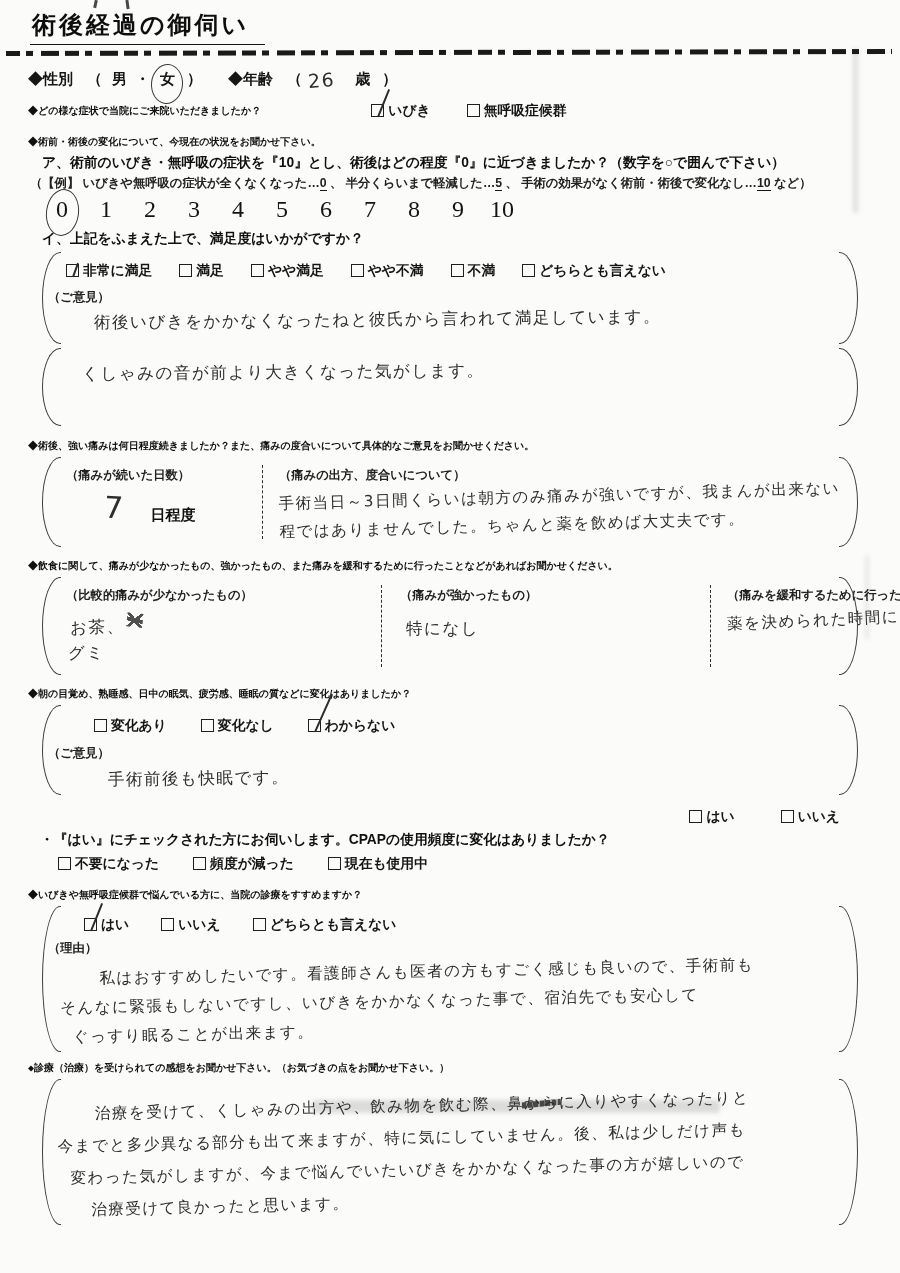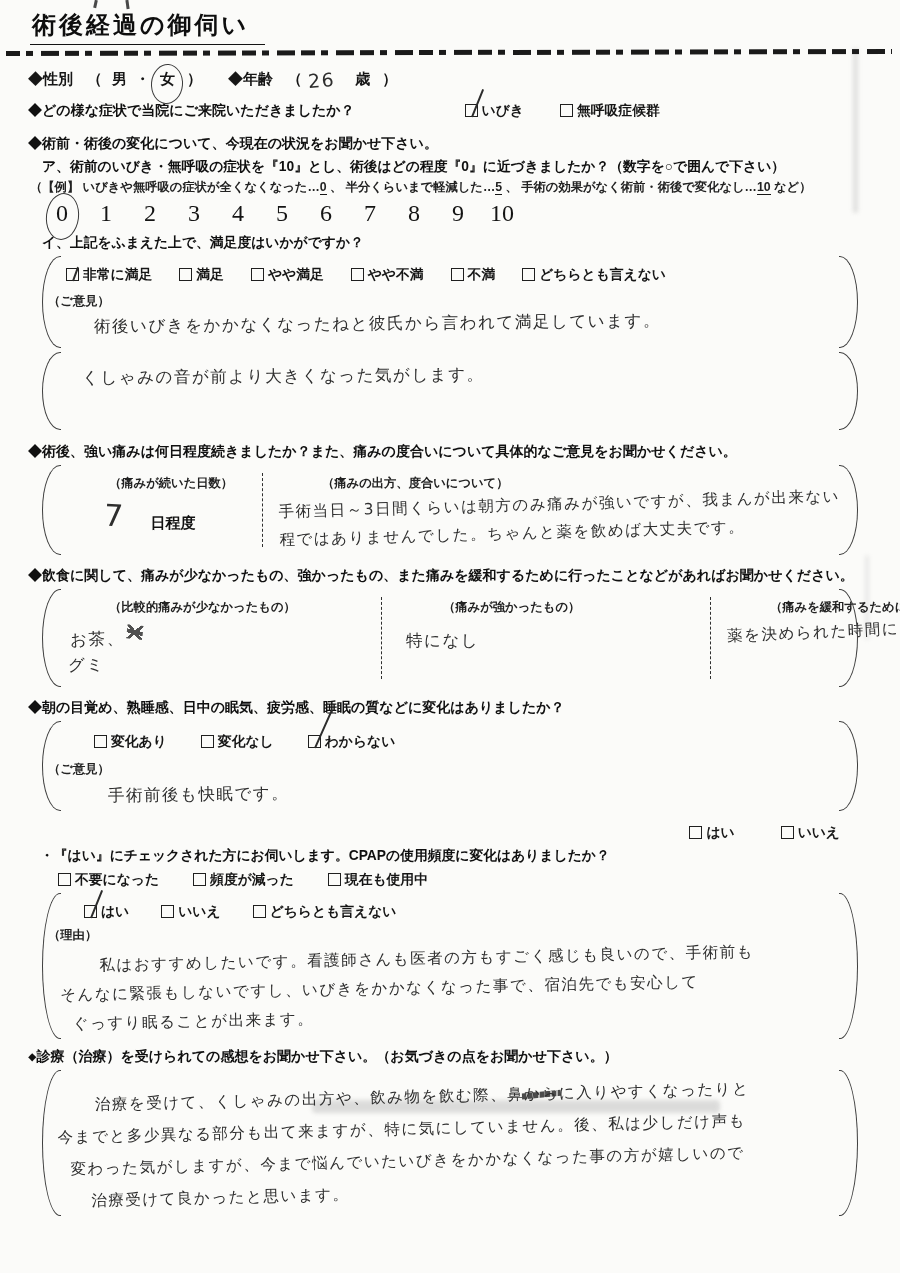--- a/index.html
+++ b/index.html
@@ -25,23 +25,23 @@
   }
   .dashrule{
     height:4.5px;margin:5px 8px 0 6px;transform:rotate(-0.12deg);
     background:repeating-linear-gradient(90deg,
       #1a1a1a 0 14px,transparent 14px 20px,
       #1a1a1a 20px 27px,transparent 27px 35px,
       #1a1a1a 35px 53px,transparent 53px 59px);
   }
 
   
-  .q{font-weight:700;font-size:14px;color:#101010;}
+  .q{font-weight:700;font-size:10px;color:#101010;}
   .q2{font-weight:700;font-size:13.8px;color:#101010;}
-  .sub{font-size:12.3px;font-weight:700;color:#222;margin-left:43px;}
+  .sub{font-size:12.3px;font-weight:700;color:#222;}
   .row{display:flex;align-items:center;}
 
   
   .hw{
     font-family:"DejaVu Sans",sans-serif;color:#2e2e2e;
     font-size:16.5px;letter-spacing:1.5px;font-weight:400;
   }
 
   
   .cbw{display:inline-flex;align-items:center;position:relative;}
@@ -277,20 +277,21 @@
     <span class="cbw">
       <span class="cb"></span>
       <span class="cblabel">頻度が減った</span>
     </span>
     <span class="cbw">
       <span class="cb"></span>
       <span class="cblabel">現在も使用中</span>
     </span>
   </div>
 
+  <div class="q" style="margin:15px 0 0 28px;">◆いびきや無呼吸症候群で悩んでいる方に、当院の診療をすすめますか？</div>
   <div class="abox" style="min-height:116px;">
     <div class="row" style="gap:32px;margin:2px 0 0 18px;">
       <span class="cbw checked">
         <span class="cb">
             <span class="mark m-l"></span>
           </span>
         <span class="cblabel">はい</span>
       </span>
       <span class="cbw">
         <span class="cb"></span>

